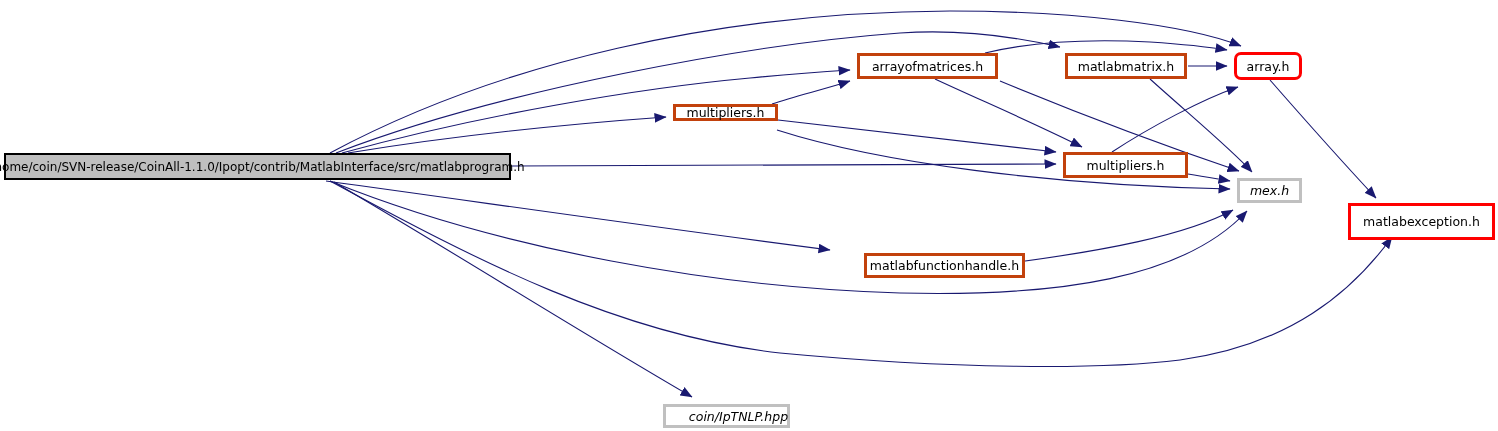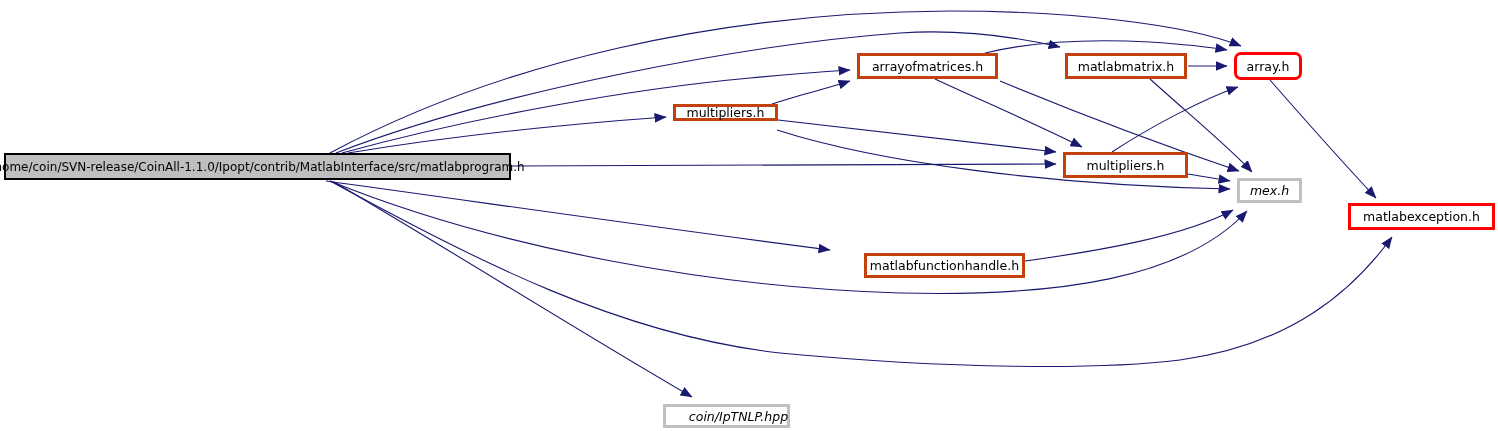--- a/index.html
+++ b/index.html
@@ -68,17 +68,17 @@
 <div class="node" style="left:857px;top:53px;width:141px;height:26px;">arrayofmatrices.h</div>
 
 <div class="node" style="left:1065px;top:53px;width:122px;height:26px;">matlabmatrix.h</div>
 
 <div class="node truncated" style="left:1234px;top:52px;width:68px;height:28px;border-radius:7px;">array.h</div>
 
 <div class="node" style="left:1063px;top:152px;width:125px;height:26px;">multipliers.h</div>
 
 <div class="node external" style="left:1237px;top:178px;width:65px;height:25px;">mex.h</div>
 
-<div class="node truncated" style="left:1348px;top:203px;width:147px;height:27px;">matlabexception.h</div>
+<div class="node truncated" style="left:1348px;top:203px;width:147px;height:37px;">matlabexception.h</div>
 
 <div class="node" style="left:864px;top:253px;width:161px;height:25px;">matlabfunctionhandle.h</div>
 
 <div class="node external" style="left:663px;top:404px;width:127px;height:24px;padding-left:24px;">coin/IpTNLP.hpp</div>
 
 </body></html>

